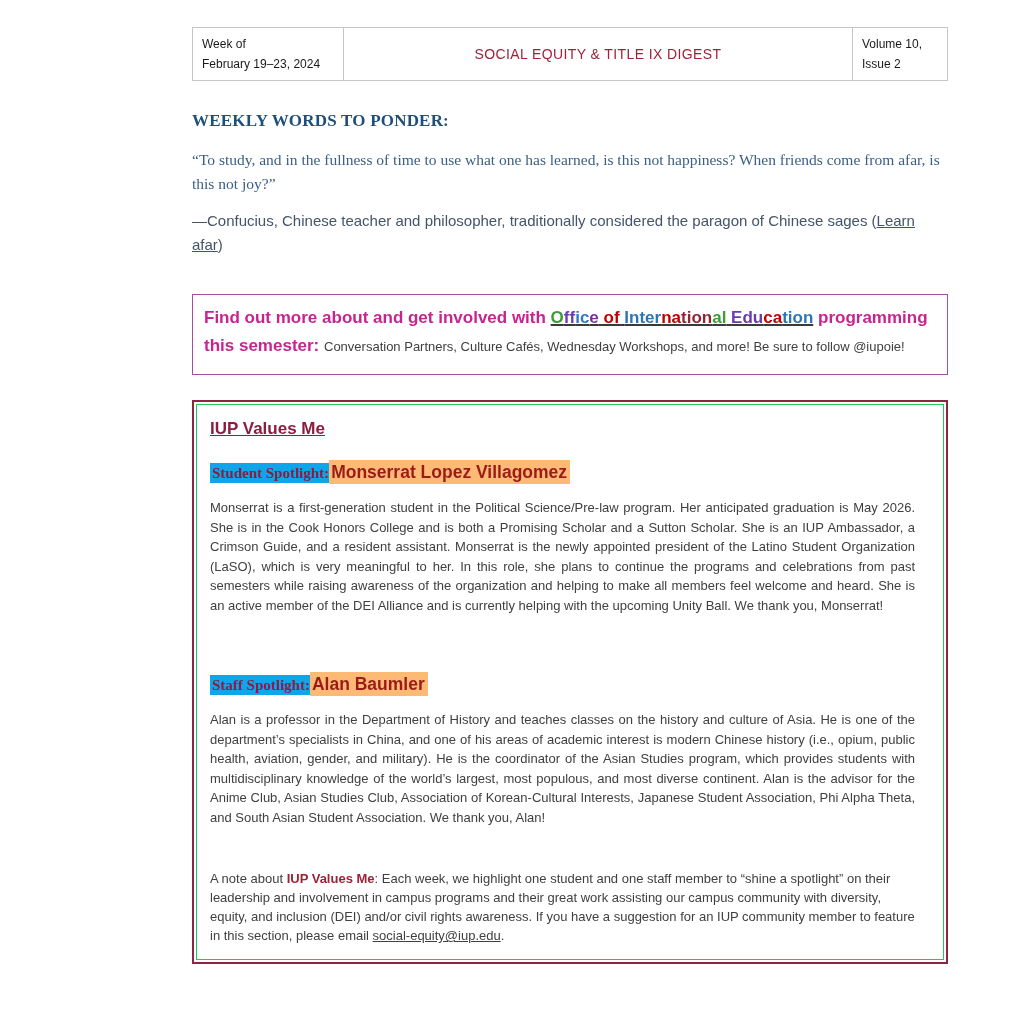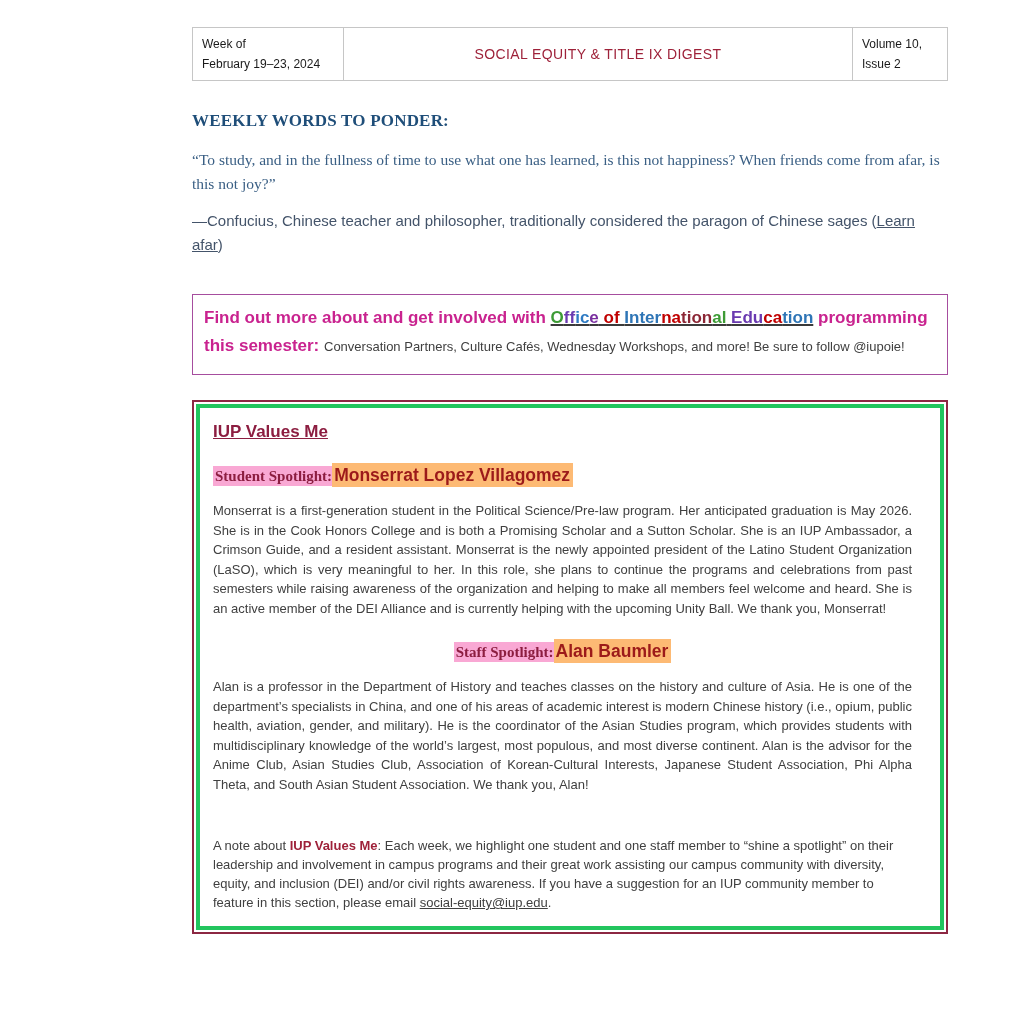--- a/index.html
+++ b/index.html
@@ -38,30 +38,30 @@
   .oie-box p{margin:0;line-height:28px;}
   .oie-bold{font-size:17px;font-weight:bold;color:#c9238f;}
   .oie-link{
     font-size:17px;font-weight:bold;color:#3a3a3a;
     text-decoration:underline;text-decoration-thickness:1.5px;cursor:pointer;
   }
   .oie-small{font-size:13px;color:#404040;}
 
   
   .values-outer{margin-top:25px;border:2px solid #8c2742;padding:2px;}
-  .values-inner{border:4px solid #22c55e;padding:12px 28px 14px 13px;}
+  .values-inner{border:1px solid #22c55e;padding:12px 28px 14px 13px;}
   .values-head{
     display:inline-block;margin:2px 0 0 0;font-size:17px;font-weight:bold;color:#8c1d40;
     text-decoration:underline;cursor:pointer;
   }
   .spot{margin:20px 0 0 0;line-height:26px;}
-  .spot.staff{margin-top:20px;text-align:center;}
+  .spot.staff{margin-top:56px;}
   .spot .label{
     font-family:"Liberation Serif","DejaVu Serif",serif;
-    font-size:15px;font-weight:bold;color:#8c1d40;background:#f9a8d4;padding:2px 0 2px 2px;
+    font-size:15px;font-weight:bold;color:#8c1d40;background:#0ea5e9;padding:2px 0 2px 2px;
   }
   .spot .name{
     font-size:17.5px;font-weight:bold;color:#9c1a1a;background:#fdba74;padding:2px 3px 2px 2px;
   }
   .bio{margin:12px 0 0 0;font-size:13px;color:#404040;line-height:19.5px;text-align:justify;}
   .note{margin:42px 0 0 0;font-size:13px;color:#404040;line-height:19px;}
   .note .note-title{font-weight:bold;color:#9e2139;}
   .note a{color:#404040;}
 </style>
 </head>

